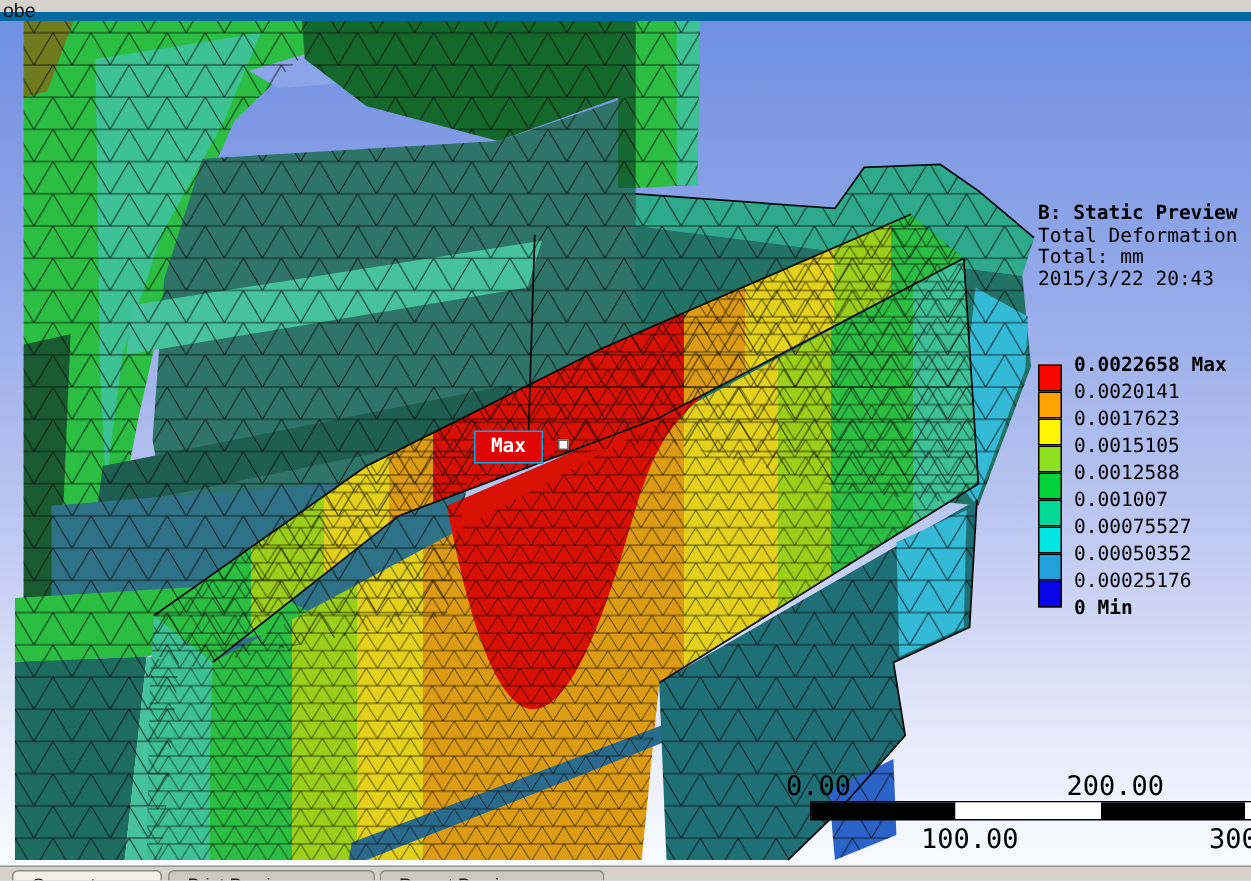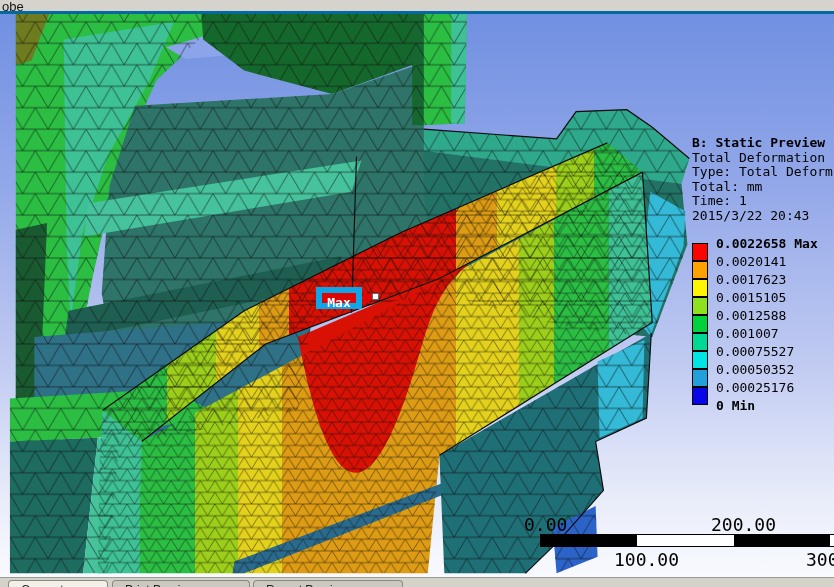--- a/index.html
+++ b/index.html
@@ -1,20 +1,20 @@
 <!DOCTYPE html>
 <html><head>
 <meta charset="utf-8">
 <style>
   html,body{margin:0;padding:0;background:#d4d0c8;}
   .screen{position:relative;width:834px;height:587px;overflow:hidden;
           font-family:"DejaVu Sans Mono","Liberation Mono",monospace;}
   
   .topbar{position:absolute;left:0;top:0;width:834px;height:14px;background:#d6d3cc;
-          border-bottom:3px solid #0369a1;box-sizing:border-box;z-index:30;}
+          border-bottom:6px solid #0369a1;box-sizing:border-box;z-index:30;}
   .topbar span{position:absolute;left:2px;top:-1px;font-family:"Liberation Sans",sans-serif;
           font-size:13px;color:#111;}
   
   .viewport{position:absolute;left:0;top:14px;width:834px;height:573px;overflow:hidden;
             background:linear-gradient(180deg,#7090e1 0%,#93a8e9 30%,#c2ccf2 62%,#e9edfa 85%,#fbfcff 100%);}
   .scene{position:absolute;left:0;top:0;}
   
   .annotation{position:absolute;left:692px;top:122px;z-index:25;color:#000;font-size:13px;
               line-height:14.6px;white-space:nowrap;}
   .ann-title{font-weight:bold;}
@@ -23,21 +23,21 @@
             box-sizing:border-box;z-index:25;}
   .lg-label{position:absolute;left:716px;font-size:13px;color:#000;white-space:nowrap;z-index:25;}
   .lg-bold{font-weight:bold;}
   
   .r-label{position:absolute;font-size:18px;color:#000;z-index:25;white-space:nowrap;}
   .r-bar{position:absolute;left:540px;top:534px;width:300px;height:13px;border:1px solid #000;
          box-sizing:border-box;z-index:25;display:flex;}
   .r-seg{height:100%;}
   
   .max-flag{position:absolute;left:316px;top:287px;width:46px;height:22px;background:#e00505;
-            border:6px solid #0ea5e9;box-sizing:border-box;z-index:26;color:#fff;font-size:13px;
+            border:1px solid #0ea5e9;box-sizing:border-box;z-index:26;color:#fff;font-size:13px;
             font-weight:bold;text-align:center;line-height:20px;}
   .max-arrow{position:absolute;left:363px;top:290px;width:0;height:0;z-index:26;
              border-top:8px solid transparent;border-bottom:8px solid transparent;
              border-left:11px solid #e00505;}
   .max-dot{position:absolute;left:372px;top:293px;width:5px;height:5px;background:#fff;
            border:1px solid #666;z-index:27;}
   
   .tabbar{position:absolute;left:0;top:577px;width:834px;height:10px;background:#d5d2ca;
           border-top:1px solid #9a9a94;box-sizing:border-box;overflow:hidden;z-index:30;}
   .tab{position:absolute;top:2px;height:22px;border:1px solid #8a8a84;border-bottom:none;
@@ -214,23 +214,21 @@
           <polyline points="424,132 560,142 580,114 632,112 658,130 696,162"></polyline>
           <polyline points="657,341 652,428 600,452 608,502 562,554 528,587"></polyline>
           <polyline points="355,160 350,320"></polyline>
         </g>
       </g>
     </svg>
 
     <div class="annotation">
       <div class="ann-title">B: Static Preview</div>
       <div>Total Deformation</div>
-      <div>Type: Total Deform</div>
       <div>Total: mm</div>
-      <div>Time: 1</div>
       <div>2015/3/22 20:43</div>
     </div>
 
     <div>
       <div class="lg-block" style="top: 229px; background: rgb(250, 5, 0);"></div>
       <div class="lg-block" style="top: 247px; background: rgb(255, 162, 0);"></div>
       <div class="lg-block" style="top: 265px; background: rgb(255, 245, 0);"></div>
       <div class="lg-block" style="top: 283px; background: rgb(143, 224, 30);"></div>
       <div class="lg-block" style="top: 301px; background: rgb(0, 210, 60);"></div>
       <div class="lg-block" style="top: 319px; background: rgb(0, 216, 149);"></div>

